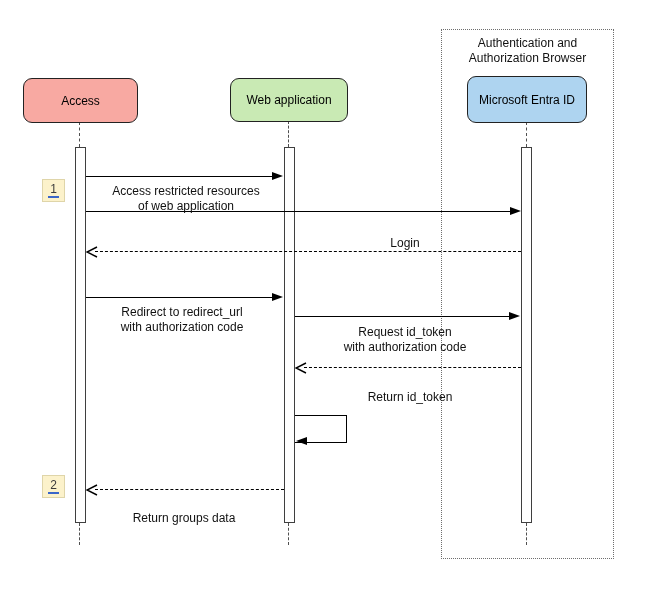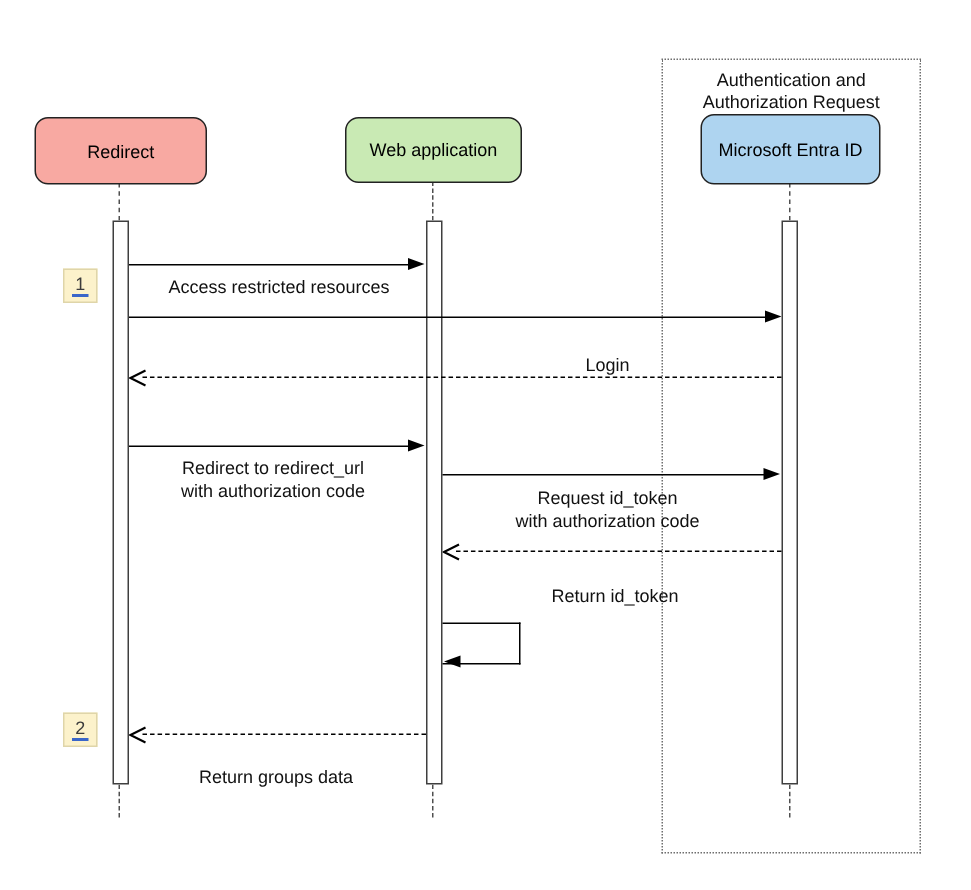--- a/index.html
+++ b/index.html
@@ -2,21 +2,21 @@
 <html><head>
 <meta charset="utf-8">
 <style>
   html,body{margin:0;padding:0;background:#ffffff;}
   #stage{
     position:relative;width:647px;height:593px;background:#ffffff;overflow:hidden;
     font-family:"Liberation Sans", sans-serif;color:#1a1a1a;
   }
   .abs{position:absolute;}
   
-  .boundary{border:1px dotted #6e6e6e;background:transparent;margin-top:10px;}
+  .boundary{border:1px dotted #6e6e6e;background:transparent;}
   .boundary-label{width:100%;text-align:center;font-size:12px;line-height:15px;padding-top:6px;color:#111;}
   
   .actor{
     border:1.5px solid #222;border-radius:9px;display:flex;align-items:center;justify-content:center;
     font-size:12px;color:#000;box-sizing:border-box;z-index:3;
   }
   
   .lifeline{width:0;border-left:1.5px dashed #4f4f4f;z-index:1;}
   .actbar{background:#ffffff;border:1.4px solid #3f3f3f;box-sizing:border-box;z-index:2;}
   
@@ -35,54 +35,55 @@
   .badge span{color:#3c3c3c;border-bottom:2px solid #3A66C9;padding:0 2px;line-height:13px;}
 </style>
 </head>
 <body>
 
 <div id="stage">
 
   <div class="abs boundary" style="left:441px;top:29px;width:171px;height:528px;">
     <div class="boundary-label">
       <div>Authentication and</div>
-      <div>Authorization Request</div>
+      <div>Authorization Browser</div>
     </div>
   </div>
 
   <div class="abs lifeline" style="left:79px;top:122px;height:25px;"></div>
   <div class="abs lifeline" style="left:79px;top:523px;height:22px;"></div>
   <div class="abs lifeline" style="left:288px;top:121px;height:26px;"></div>
   <div class="abs lifeline" style="left:288px;top:523px;height:22px;"></div>
   <div class="abs lifeline" style="left:526px;top:122px;height:25px;"></div>
   <div class="abs lifeline" style="left:526px;top:523px;height:22px;"></div>
 
   <div class="abs actbar" style="left:75px;top:147px;width:11px;height:376px;"></div>
   <div class="abs actbar" style="left:284px;top:147px;width:11px;height:376px;"></div>
   <div class="abs actbar" style="left:521px;top:147px;width:11px;height:376px;"></div>
 
   <div class="abs actor" style="left:23px;top:78px;width:115px;height:45px;background:#F8A9A2;">
-    <span>Redirect</span>
+    <span>Access</span>
   </div>
   <div class="abs actor" style="left:230px;top:78px;width:118px;height:44px;background:#C9EAB4;">
     <span>Web application</span>
   </div>
   <div class="abs actor" style="left:467px;top:76px;width:120px;height:47px;background:#AED4F0;">
     <span>Microsoft Entra ID</span>
   </div>
 
   <div class="abs badge" style="left:42px;top:179px;width:23px;height:23px;">
     <span>1</span>
   </div>
   <div class="abs badge" style="left:42px;top:475px;width:23px;height:23px;">
     <span>2</span>
   </div>
 
   <div class="abs msg-label" style="left:96px;top:144px;width:180px;">
     <div>Access restricted resources</div>
+    <div>of web application</div>
   </div>
   <div class="abs line-solid" style="left:86px;top:176px;width:187px;"></div>
   <div class="abs head-right" style="left:272px;top:172px;"></div>
 
   <div class="abs msg-label" style="left:375px;top:196px;width:60px;">
     <div>Login</div>
   </div>
   <div class="abs line-solid" style="left:86px;top:211px;width:425px;"></div>
   <div class="abs head-right" style="left:510px;top:207px;"></div>
 

